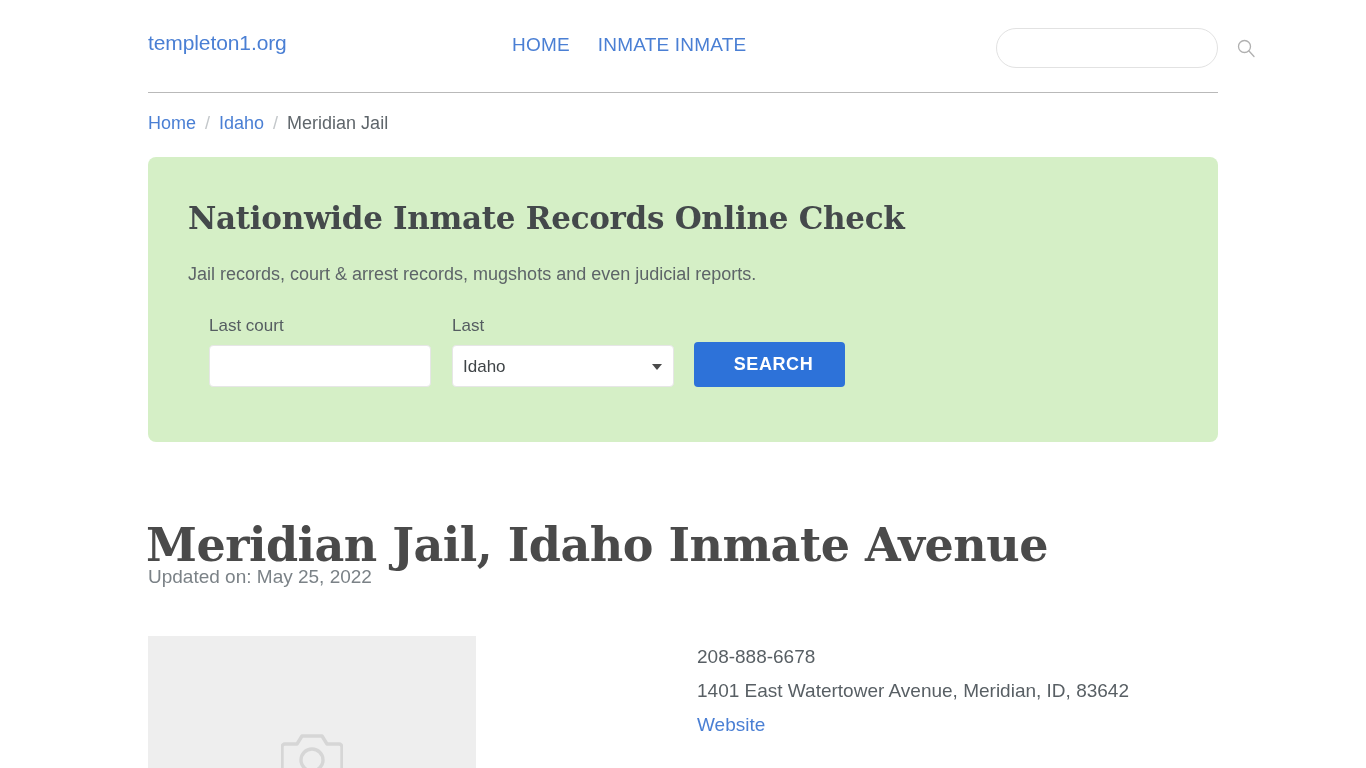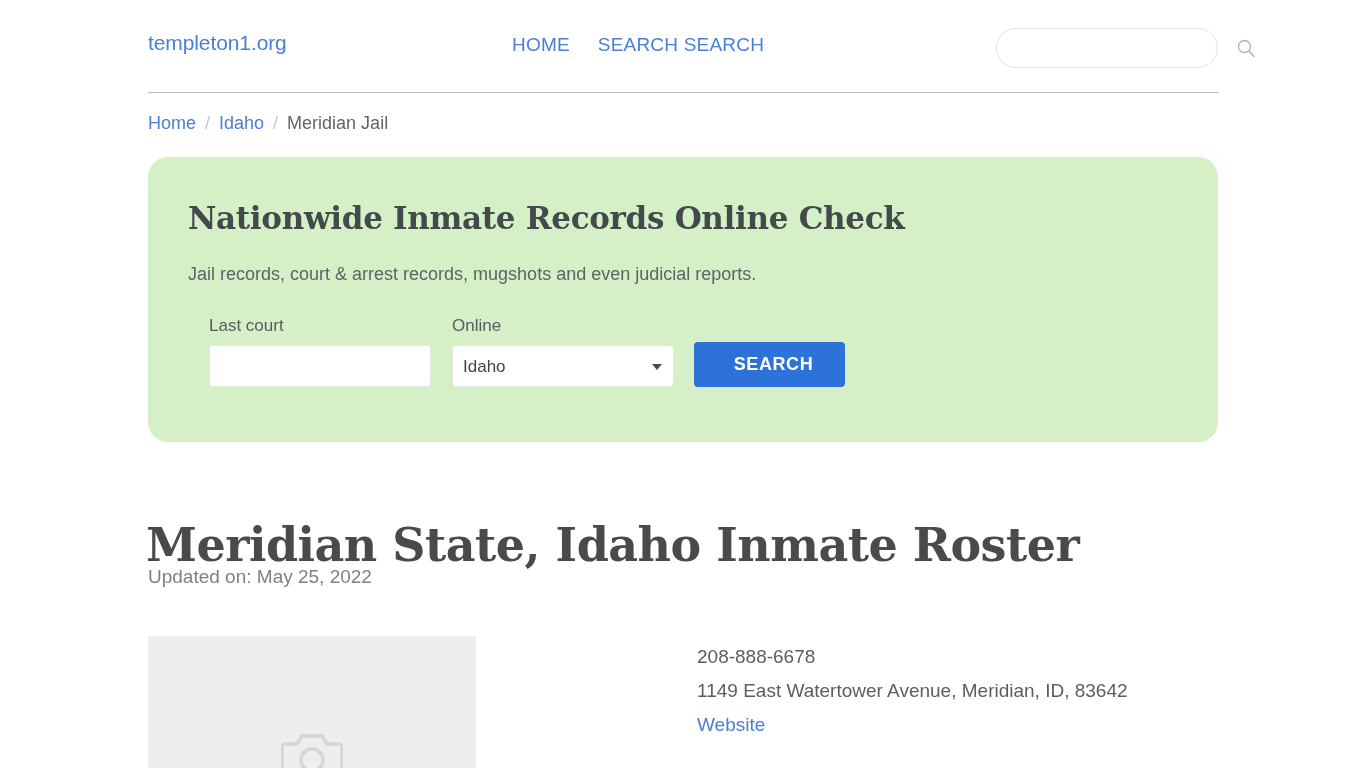--- a/index.html
+++ b/index.html
@@ -56,21 +56,21 @@
     color: #5f666b; white-space: nowrap;
   }
   .breadcrumb a { color: #4a7fd4; text-decoration: none; }
   .breadcrumb .sep { color: #c3c7ca; padding: 0 9px; }
   .breadcrumb .current { color: #5f666b; }
 
   
   .panel {
     position: absolute; left: 148px; top: 157px;
     width: 1070px; height: 285px;
-    background: #d5efc6; border-radius: 20px;
+    background: #d5efc6; border-radius: 8px;
   }
   .panel-title {
     position: absolute; left: 40px; top: 43px;
     font-family: "DejaVu Serif", "Liberation Serif", serif;
     font-weight: 700; font-size: 31px; color: #44494b;
     letter-spacing: -0.3px; white-space: nowrap;
   }
   .panel-sub {
     position: absolute; left: 40px; top: 107px;
     font-size: 18px; color: #5d6468; white-space: nowrap;
@@ -135,21 +135,21 @@
 </head>
 <body>
 
 <div class="page">
 
   <div class="header">
     <a class="brand" href="#">templeton1.org</a>
 
     <div class="nav">
       <a href="#">HOME</a>
-      <a href="#">SEARCH SEARCH</a>
+      <a href="#">INMATE INMATE</a>
     </div>
 
     <div class="searchbox">
       <input type="text" placeholder="" style="">
       <span class="search-ico">
         <svg width="20" height="20" viewBox="0 0 20 20" aria-hidden="true">
           <circle cx="8.5" cy="8.5" r="6" fill="none" stroke="#b0b0b0" stroke-width="1.3"></circle>
           <line x1="13" y1="13" x2="18" y2="18.5" stroke="#b0b0b0" stroke-width="1.3" stroke-linecap="round"></line>
         </svg>
       </span>
@@ -170,46 +170,46 @@
 
     <div class="form-row">
 
 
       <div class="field mid">
         <span class="field-label">Last court</span>
         <input type="text" placeholder="" style="">
       </div>
 
       <div class="field state">
-        <span class="field-label">Online</span>
+        <span class="field-label">Last</span>
         <div class="select-wrap">
           <select>
             <option>Idaho</option>
           </select>
           <span class="select-arrow"></span>
         </div>
       </div>
 
       <button class="search-btn">SEARCH</button>
     </div>
   </div>
 
-  <h1 class="page-title">Meridian State, Idaho Inmate Roster</h1>
+  <h1 class="page-title">Meridian Jail, Idaho Inmate Avenue</h1>
   <div class="updated">Updated on: May 25, 2022</div>
 
   <div class="photo">
     <span class="cam">
       <svg width="62" height="52" viewBox="0 0 62 52" aria-hidden="true">
         <path d="M4 14 H16 L21 6 H41 L46 14 H58 A3 3 0 0 1 61 17 V45 A3 3 0 0 1 58 48 H4 A3 3 0 0 1 1 45 V17 A3 3 0 0 1 4 14 Z" fill="none" stroke="#d6d6d6" stroke-width="3.4" stroke-linejoin="round"></path>
         <circle cx="31" cy="30" r="11" fill="none" stroke="#d6d6d6" stroke-width="3.4"></circle>
       </svg>
     </span>
   </div>
 
   <div class="contact">
     <div>208-888-6678</div>
-    <div>1149 East Watertower Avenue, Meridian, ID, 83642</div>
+    <div>1401 East Watertower Avenue, Meridian, ID, 83642</div>
     <div>
       <a href="#">Website</a>
     </div>
   </div>
 
 </div>
 
 </body></html>

